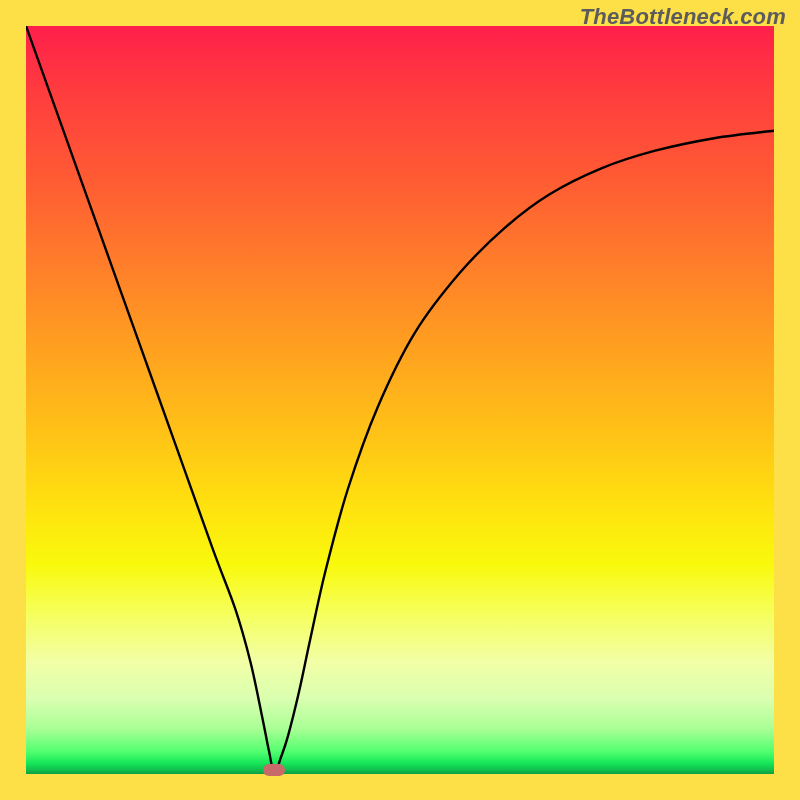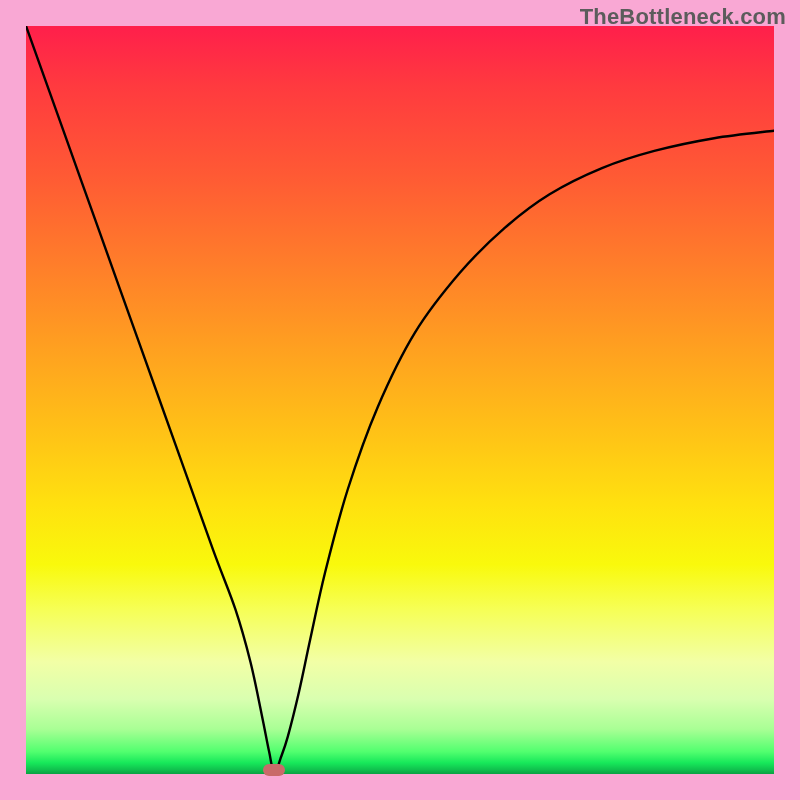--- a/index.html
+++ b/index.html
@@ -8,21 +8,22 @@
     width: 800px;
     height: 800px;
     background: #000;
     font-family: Arial, Helvetica, sans-serif;
     overflow: hidden;
   }
   .frame {
     position: relative;
     width: 800px;
     height: 800px;
-    background: #f9a8d4;
+    background: #fde047;
+    font-style: italic;
   }
   .watermark {
     position: absolute;
     top: 4px;
     right: 14px;
     color: #5c5c5c;
     font-size: 22px;
     font-weight: 600;
     letter-spacing: 0.2px;
     user-select: none;

